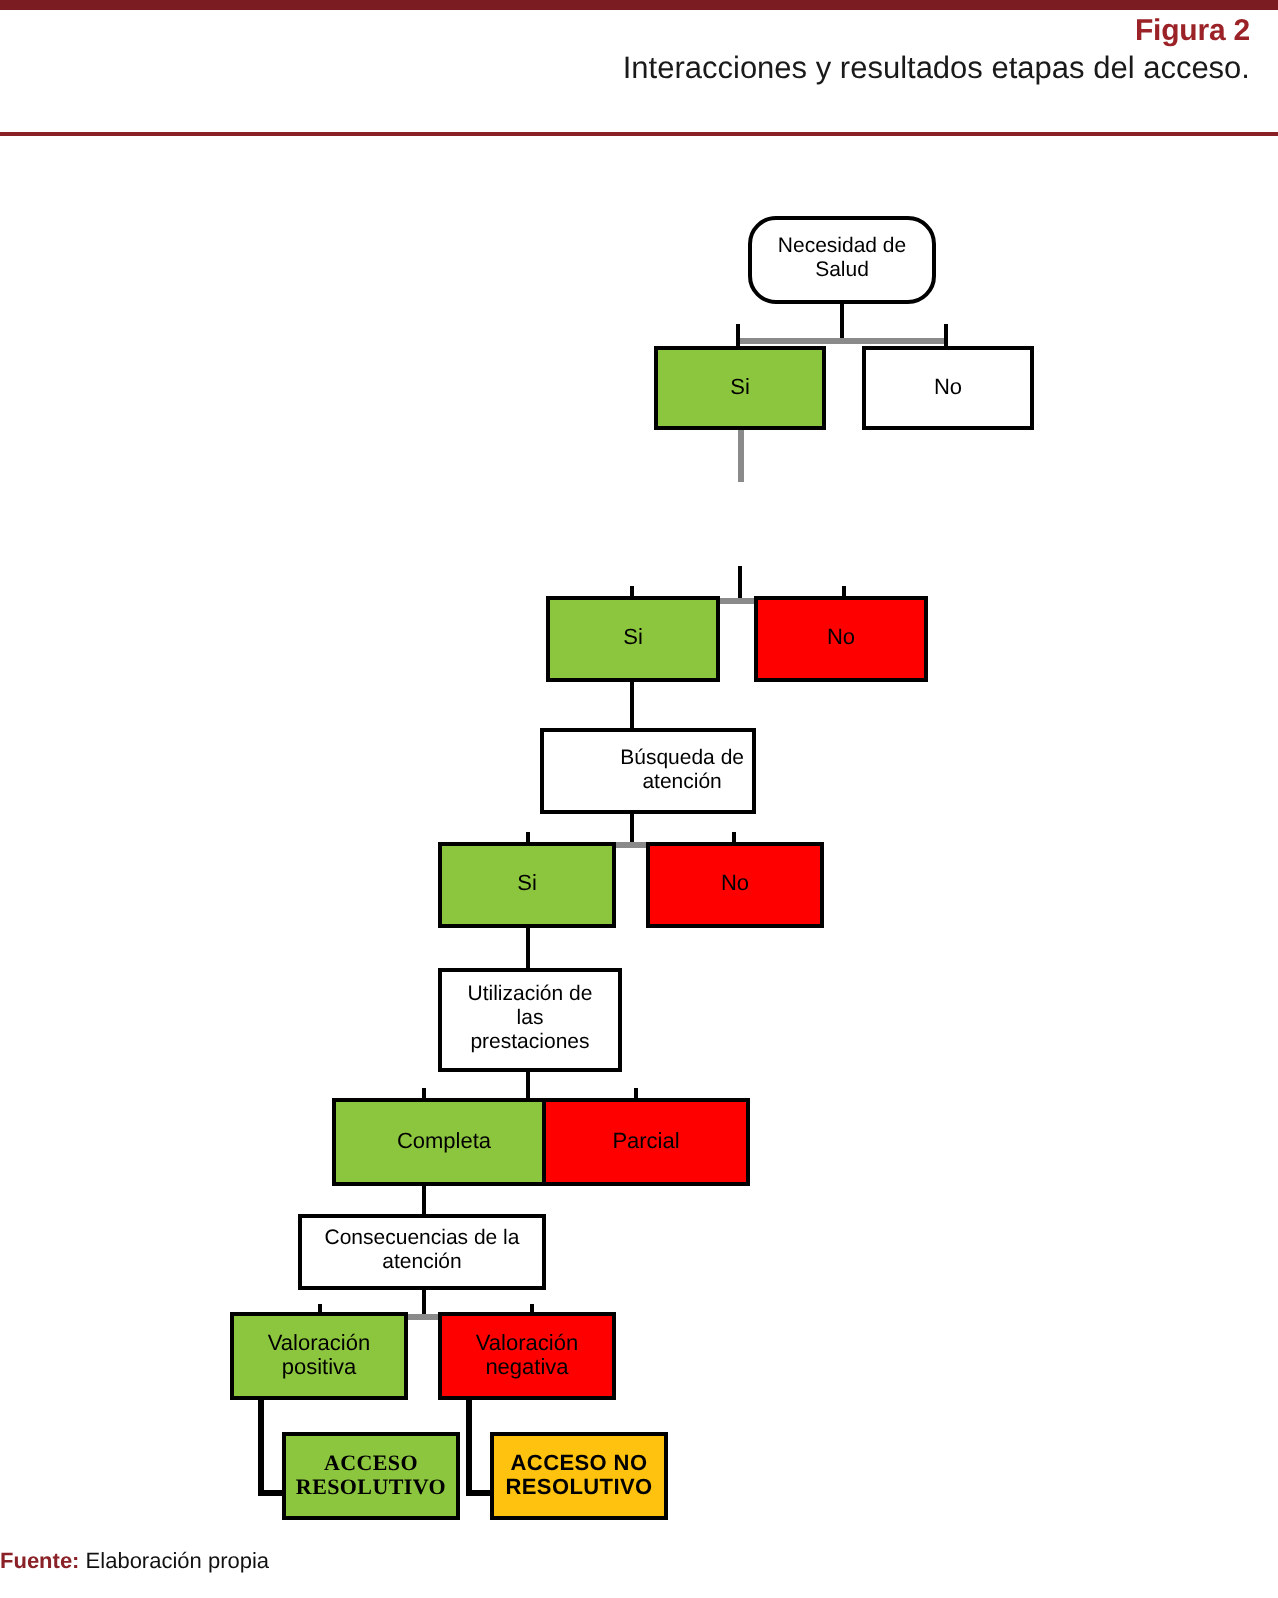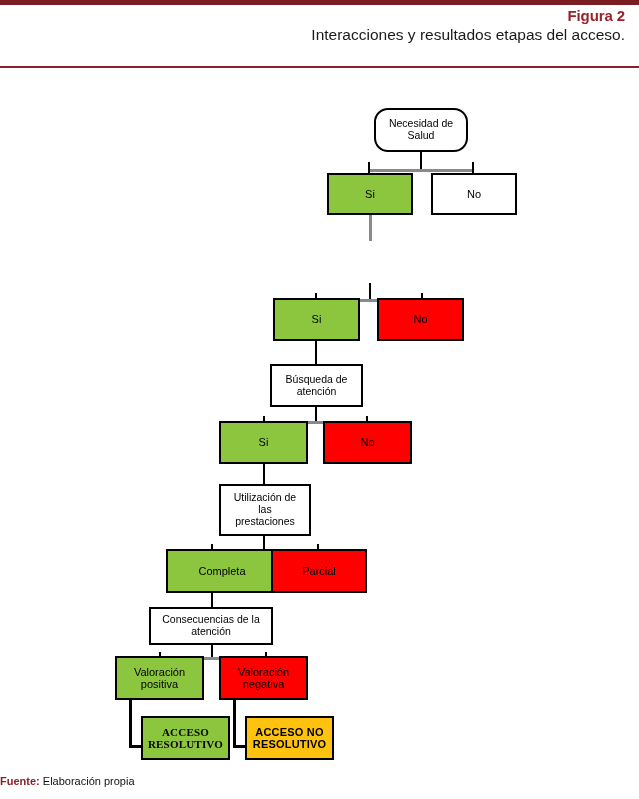--- a/index.html
+++ b/index.html
@@ -139,21 +139,21 @@
 
   <div class="node n-green" style="left:273px; top:220px; width:87px; height:43px;">
     <span>Si</span>
   </div>
   <div class="node n-red" style="left:377px; top:220px; width:87px; height:43px;">
     <span>No</span>
   </div>
 
   <div class="conn conn-v" style="left:315px; top:263px; width:2.4px; height:25px;"></div>
 
-  <div class="node n-process" style="left:270px; top:286px; width:93px; height:43px;">
+  <div class="node n-process" style="left:270px; top:286px; width:108px; height:43px;justify-content:flex-end;">
     <span>
       <span>Búsqueda de</span>
       <span>atención</span>
     </span>
   </div>
 
   <div class="conn conn-v" style="left:315px; top:329px; width:2.4px; height:16px;"></div>
   <div class="conn conn-h conn-grey" style="left:263px; top:343px; width:105px; height:2.6px;"></div>
   <div class="conn conn-v" style="left:263px; top:338px; width:2.4px; height:12px;"></div>
   <div class="conn conn-v" style="left:366px; top:338px; width:2.4px; height:12px;"></div>
@@ -176,21 +176,21 @@
   </div>
 
   <div class="conn conn-v" style="left:263px; top:458px; width:2.4px; height:16px;"></div>
   <div class="conn conn-h conn-grey" style="left:211px; top:472px; width:108px; height:2.6px;"></div>
   <div class="conn conn-v" style="left:211px; top:466px; width:2.4px; height:12px;"></div>
   <div class="conn conn-v" style="left:317px; top:466px; width:2.4px; height:12px;"></div>
 
   <div class="node n-green" style="left:166px; top:471px; width:112px; height:44px;">
     <span>Completa</span>
   </div>
-  <div class="node n-red" style="left:271px; top:471px; width:96px; height:44px;">
+  <div class="node n-red" style="left:271px; top:471px; width:104px; height:44px;">
     <span>Parcial</span>
   </div>
 
   <div class="conn conn-v" style="left:211px; top:515px; width:2.4px; height:16px;"></div>
 
   <div class="node n-process" style="left:149px; top:529px; width:124px; height:38px;">
     <span>
       <span>Consecuencias de la</span>
       <span>atención</span>
     </span>

